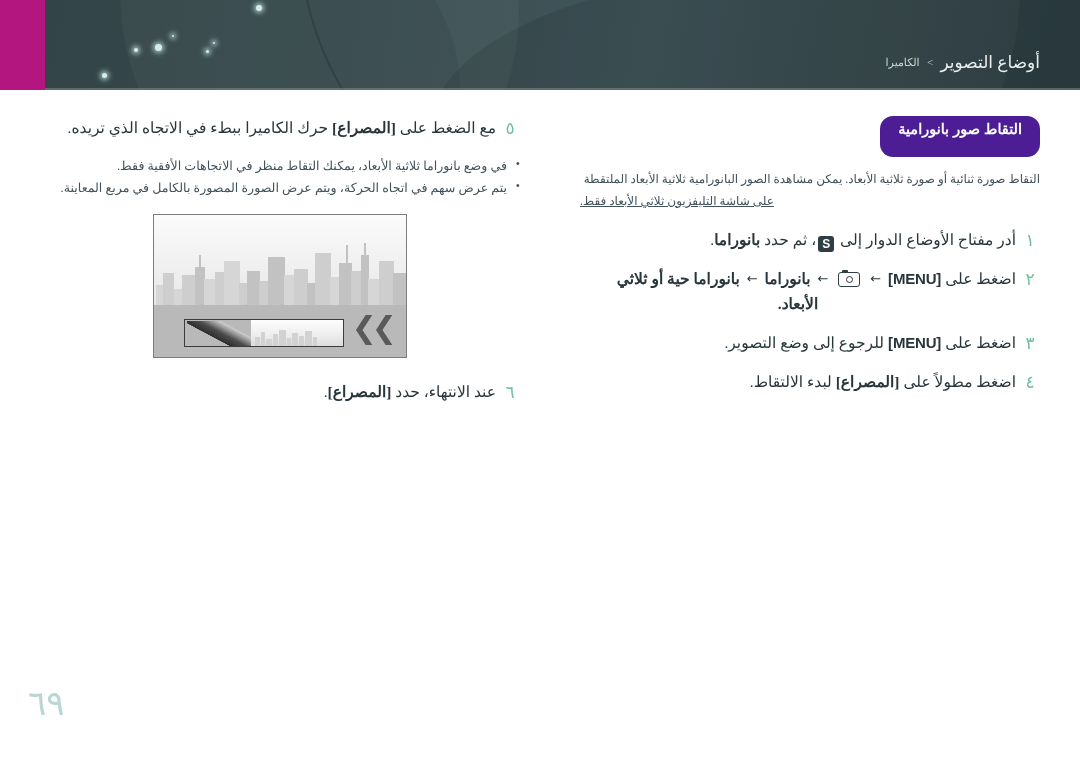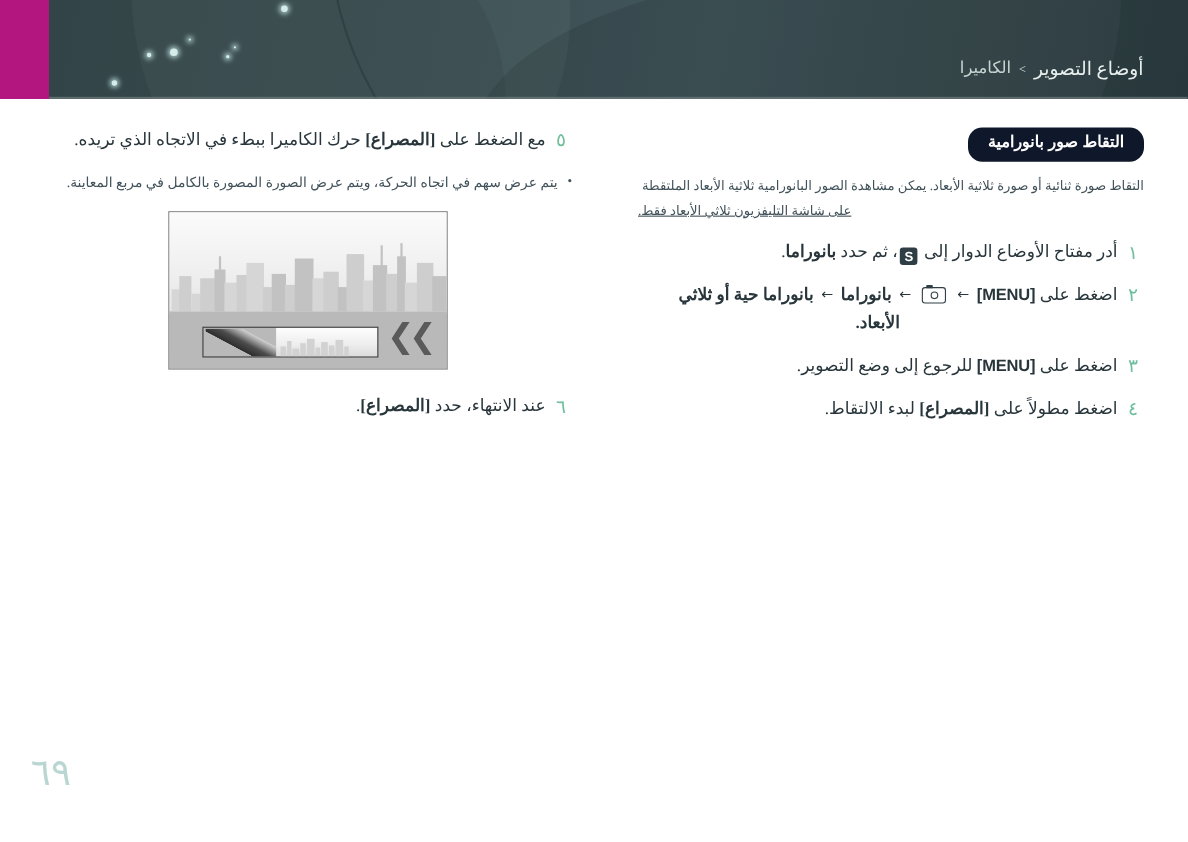--- a/index.html
+++ b/index.html
@@ -87,21 +87,21 @@
     position: absolute;
     right: 40px;
     top: 52px;
     color: #e8efee;
     font-size: 17px;
     letter-spacing: 0.2px;
     white-space: nowrap;
     direction: rtl;
   }
   .breadcrumb .crumb-parent {
-    font-size: 15px;
+    font-size: 11px;
     color: #c9d6d4;
     vertical-align: 2px;
     text-align: right;
   }
   .breadcrumb .crumb-sep {
     font-size: 11px;
     color: #c9d6d4;
     margin: 0 3px;
     vertical-align: 2px;
   }
@@ -128,25 +128,25 @@
     top: 0;
     width: 560px;
     padding: 0 40px 0 40px;
     box-sizing: border-box;
     direction: rtl;
   }
 
   
   .section-pill {
     display: inline-block;
-    background: #0f172a;
+    background: #4c1d95;
     color: #ffffff;
     font-size: 14.5px;
     font-weight: bold;
-    padding: 5px 18px 9px;
+    padding: 5px 18px 20px;
     border-radius: 13px;
     margin-top: 26px;
     margin-bottom: 13px;
     letter-spacing: 0.3px;
     font-family: "Liberation Sans", sans-serif;
   }
   .pill-wrap {
     text-align: right;
   }
 
@@ -454,20 +454,21 @@
     <div class="step" style="margin-top:26px;">
       <div class="step-num">٥</div>
       <div class="step-text">
         <span>مع الضغط على</span>
         <span class="b">[المصراع]</span>
         <span>حرك الكاميرا ببطء في الاتجاه الذي تريده.</span>
       </div>
     </div>
 
     <ul class="bullets">
+      <li>في وضع بانوراما ثلاثية الأبعاد، يمكنك التقاط منظر في الاتجاهات الأفقية فقط.</li>
       <li>يتم عرض سهم في اتجاه الحركة، ويتم عرض الصورة المصورة بالكامل في مربع المعاينة.</li>
     </ul>
 
     <div class="illustration">
       <div class="sky"></div>
       <div class="ground"></div>
 
       <div class="bld l" style="left:2px; width:8px; height:20px;"></div>
       <div class="bld" style="left:9px; width:11px; height:32px;"></div>
       <div class="bld l" style="left:20px; width:9px; height:16px;"></div>

